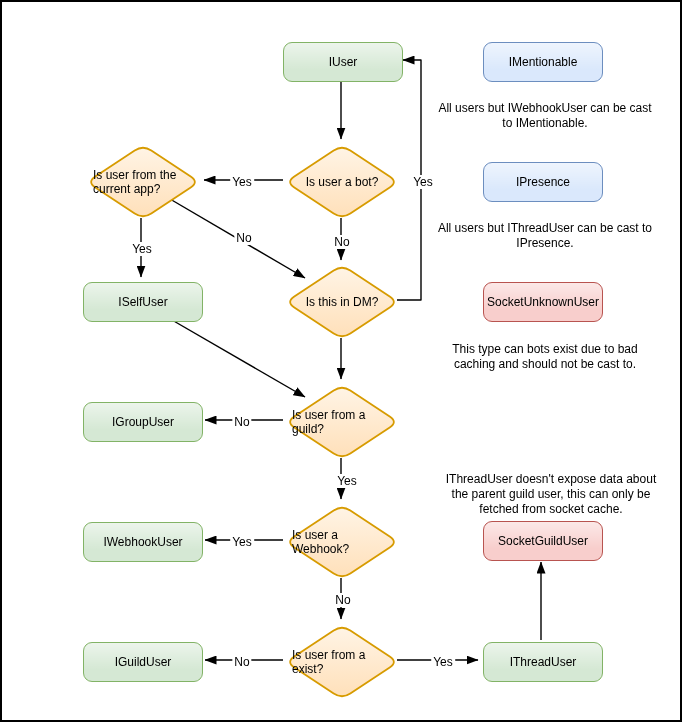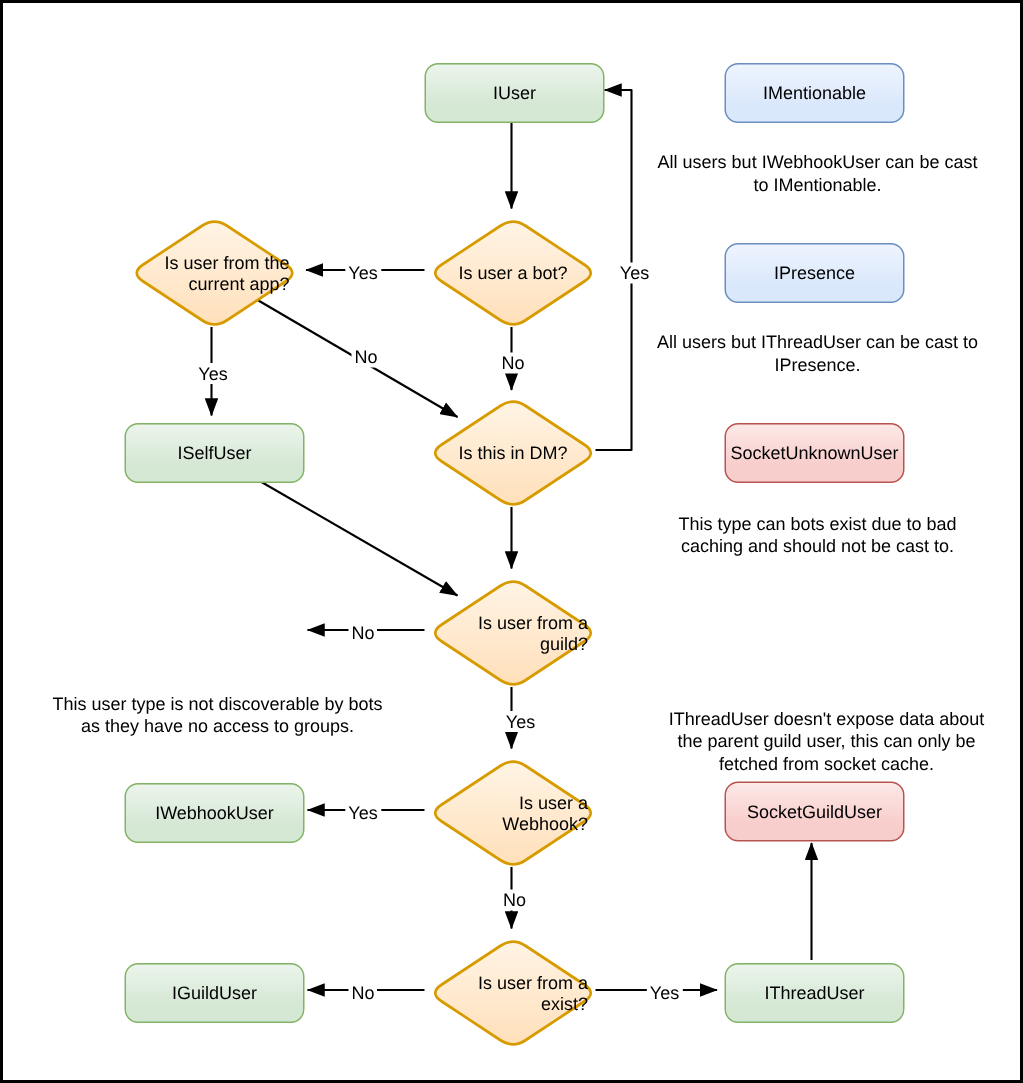--- a/index.html
+++ b/index.html
@@ -11,21 +11,21 @@
         font-size:12px;color:#000;box-sizing:border-box;border:1.5px solid;}
   .node.green{border-color:var(--green-stroke);
         background:linear-gradient(180deg,rgba(255,255,255,.55),rgba(255,255,255,0) 70%),var(--green-fill);}
   .node.blue{border-color:var(--blue-stroke);
         background:linear-gradient(180deg,rgba(255,255,255,.55),rgba(255,255,255,0) 70%),var(--blue-fill);align-items:center;}
   .node.red{border-color:var(--red-stroke);
         background:linear-gradient(180deg,rgba(255,255,255,.55),rgba(255,255,255,0) 70%),var(--red-fill);}
   .diamond{position:absolute;width:114px;height:76px;}
   .diamond svg{position:absolute;left:0;top:0;width:114px;height:76px;}
   .dlabel{position:absolute;left:7px;top:0;width:100px;height:76px;
-          display:flex;align-items:center;justify-content:center;text-align:right;
+          display:flex;align-items:center;justify-content:center;text-align:left;
           font-size:12px;line-height:14px;color:#000;}
   .elabel{position:absolute;transform:translate(-50%,-50%);background:#fff;
           font-size:12px;color:#000;padding:0 2px;white-space:nowrap;text-align:right;}
   .note{position:absolute;transform:translateX(-50%);text-align:center;
         font-size:12px;line-height:15px;color:#000;margin-top:10px;}
 </style>
 </head>
 <body>
 
 <div class="canvas">
@@ -67,20 +67,23 @@
     <span>IMentionable</span>
     </div>
   <div class="node blue" style="left:481px;top:160px">
     <span>IPresence</span>
     </div>
   <div class="node red" style="left:481px;top:280px">
     <span>SocketUnknownUser</span>
     </div>
   <div class="node green" style="left:81px;top:280px">
     <span>ISelfUser</span>
+    </div>
+  <div class="node green" style="left:81px;top:400px">
+    <span>IGroupUser</span>
     </div>
   <div class="node green" style="left:81px;top:520px">
     <span>IWebhookUser</span>
     </div>
   <div class="node red" style="left:481px;top:519px">
     <span>SocketGuildUser</span>
     </div>
   <div class="node green" style="left:81px;top:640px">
     <span>IGuildUser</span>
     </div>
@@ -133,16 +136,15 @@
   <span class="elabel" style="left:240px;top:420px">No</span>
   <span class="elabel" style="left:345px;top:479px">Yes</span>
   <span class="elabel" style="left:240px;top:540px">Yes</span>
   <span class="elabel" style="left:341px;top:598px">No</span>
   <span class="elabel" style="left:240px;top:660px">No</span>
   <span class="elabel" style="left:441px;top:660px">Yes</span>
 
   <div class="note" style="left:543px;top:89px;width:220px">All users but IWebhookUser can be cast to IMentionable.</div>
   <div class="note" style="left:543px;top:209px;width:220px">All users but IThreadUser can be cast to IPresence.</div>
   <div class="note" style="left:543px;top:330px;width:222px">This type can bots exist due to bad caching and should not be cast to.</div>
-  <div class="note" style="left:143px;top:450px;width:226px">This user type is not discoverable by bots as they have no access to groups.</div>
   <div class="note" style="left:549px;top:460px;width:228px">IThreadUser doesn't expose data about the parent guild user, this can only be fetched from socket cache.</div>
 
 </div>
 
 </body></html>

